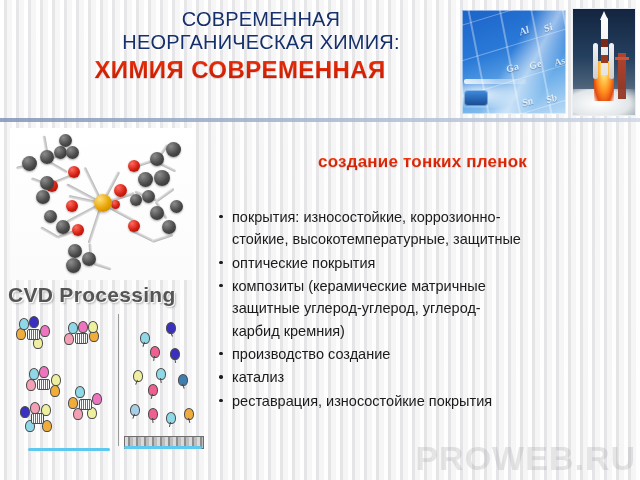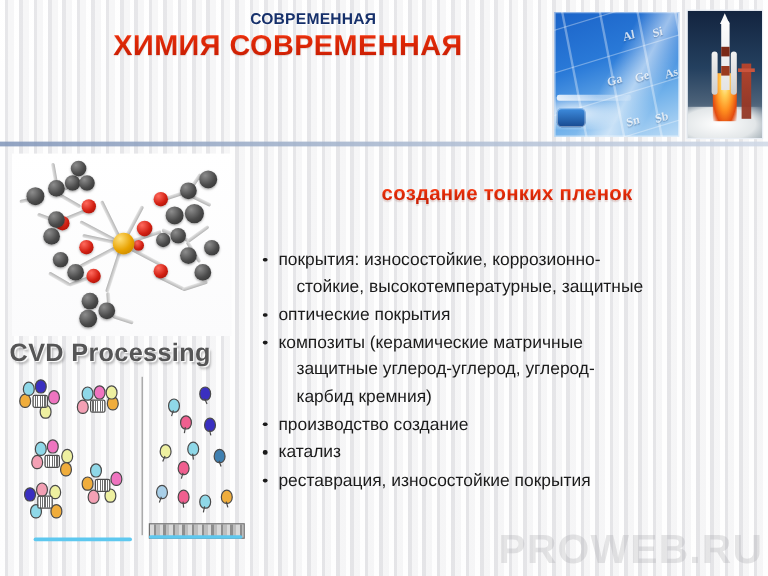--- a/index.html
+++ b/index.html
@@ -25,21 +25,21 @@
       linear-gradient(180deg,#f7f7f8 0%,#eeeeef 55%,#e9e9ea 100%);
   }
 
   
   .title-block{
     position:absolute;left:40px;top:8px;width:400px;
     text-align:center;
     line-height:1.16;
   }
   .title-line{
-    font-size:13px;font-weight:bold;color:#16306b;
+    font-size:20px;font-weight:normal;color:#16306b;
     letter-spacing:.2px;
     text-shadow:0 1px 0 rgba(255,255,255,.75);
     margin-left:42px;
   }
   .title-accent{
     font-size:24px;font-weight:bold;letter-spacing:.4px;
     margin-top:2px;
     background:linear-gradient(180deg,#ff3b15 0%,#ef2b08 40%,#cf1e05 100%);
     -webkit-background-clip:text;background-clip:text;
     color:#e52a06;
@@ -169,39 +169,40 @@
   }
   .bullet{
     position:relative;padding-left:16px;
     font-size:14.5px;font-weight:normal;color:#1b1b1b;
     line-height:1.54;margin-bottom:1px;
   }
   .bullet .dot{
     position:absolute;left:3px;top:.62em;width:3.5px;height:3.5px;border-radius:50%;
     background:#1b1b1b;
   }
-  .bullet .cont{display:block;padding-left:15px;}
+  .bullet .cont{display:block;padding-left:0;}
 
   
   .watermark{
     position:absolute;right:4px;bottom:2px;
     font-size:34px;font-weight:bold;letter-spacing:1px;
     color:rgba(158,158,162,.26);
     white-space:nowrap;pointer-events:none;
     font-family:"Liberation Sans",sans-serif;
     padding-left:44px;
   }
 </style>
 </head>
 <body>
 
 <div id="slide">
 
   <div class="title-block">
     <div class="title-line">СОВРЕМЕННАЯ</div>
+    <div class="title-line">НЕОРГАНИЧЕСКАЯ ХИМИЯ:</div>
     <div class="title-accent">ХИМИЯ СОВРЕМЕННАЯ</div>
   </div>
 
   <div class="hdr-imgs">
 
     <div class="periodic">
       <div class="pgrid">
         <i style="left:0;top:14%;width:160%;height:1.6px;"></i>
         <i style="left:0;top:38%;width:160%;height:1.6px;"></i>
         <i style="left:0;top:62%;width:160%;height:1.6px;"></i>

